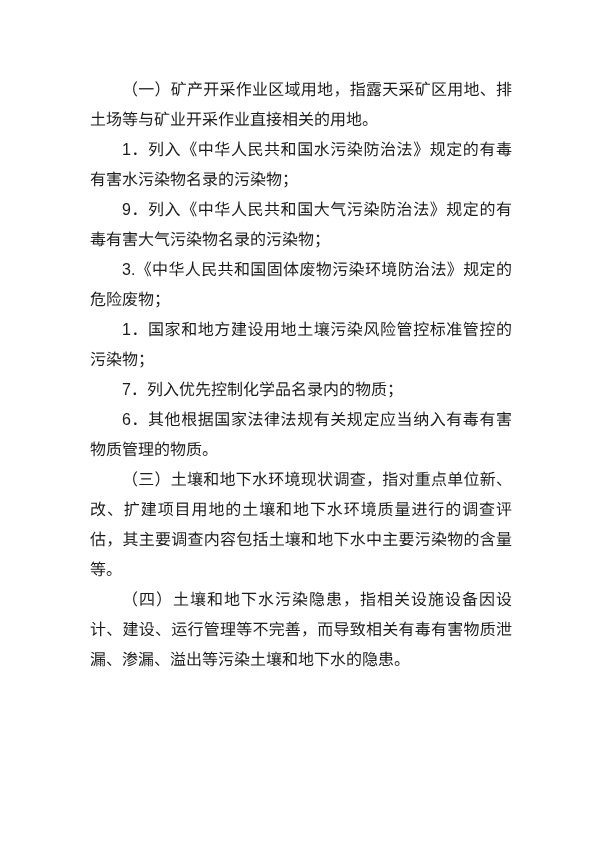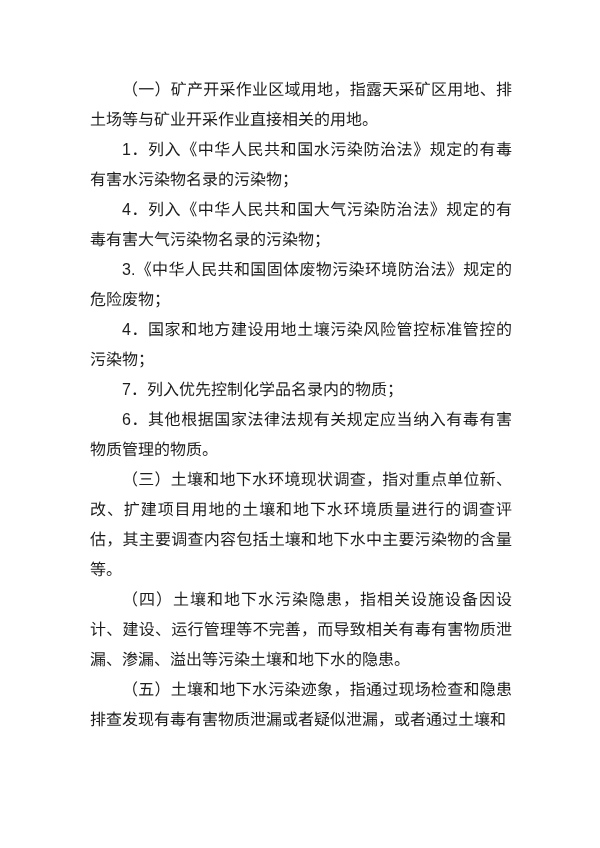--- a/index.html
+++ b/index.html
@@ -33,22 +33,21 @@
     text-indent: 2em;
   }
 </style>
 </head>
 <body>
 
 <div class="page">
   <div class="doc-body" id="doc-body">
       <p>（一）矿产开采作业区域用地，指露天采矿区用地、排土场等与矿业开采作业直接相关的用地。</p>
       <p>1．列入《中华人民共和国水污染防治法》规定的有毒有害水污染物名录的污染物；</p>
-      <p>4．列入《中华人民共和国大气污染防治法》规定的有毒有害大气污染物名录的污染物；</p>
+      <p>9．列入《中华人民共和国大气污染防治法》规定的有毒有害大气污染物名录的污染物；</p>
       <p>3.《中华人民共和国固体废物污染环境防治法》规定的危险废物；</p>
-      <p>4．国家和地方建设用地土壤污染风险管控标准管控的污染物；</p>
+      <p>1．国家和地方建设用地土壤污染风险管控标准管控的污染物；</p>
       <p>7．列入优先控制化学品名录内的物质；</p>
       <p>6．其他根据国家法律法规有关规定应当纳入有毒有害物质管理的物质。</p>
       <p>（三）土壤和地下水环境现状调查，指对重点单位新、改、扩建项目用地的土壤和地下水环境质量进行的调查评估，其主要调查内容包括土壤和地下水中主要污染物的含量等。</p>
       <p>（四）土壤和地下水污染隐患，指相关设施设备因设计、建设、运行管理等不完善，而导致相关有毒有害物质泄漏、渗漏、溢出等污染土壤和地下水的隐患。</p>
-      <p>（五）土壤和地下水污染迹象，指通过现场检查和隐患排查发现有毒有害物质泄漏或者疑似泄漏，或者通过土壤和</p>
     </div>
 </div>
 
 </body></html>

